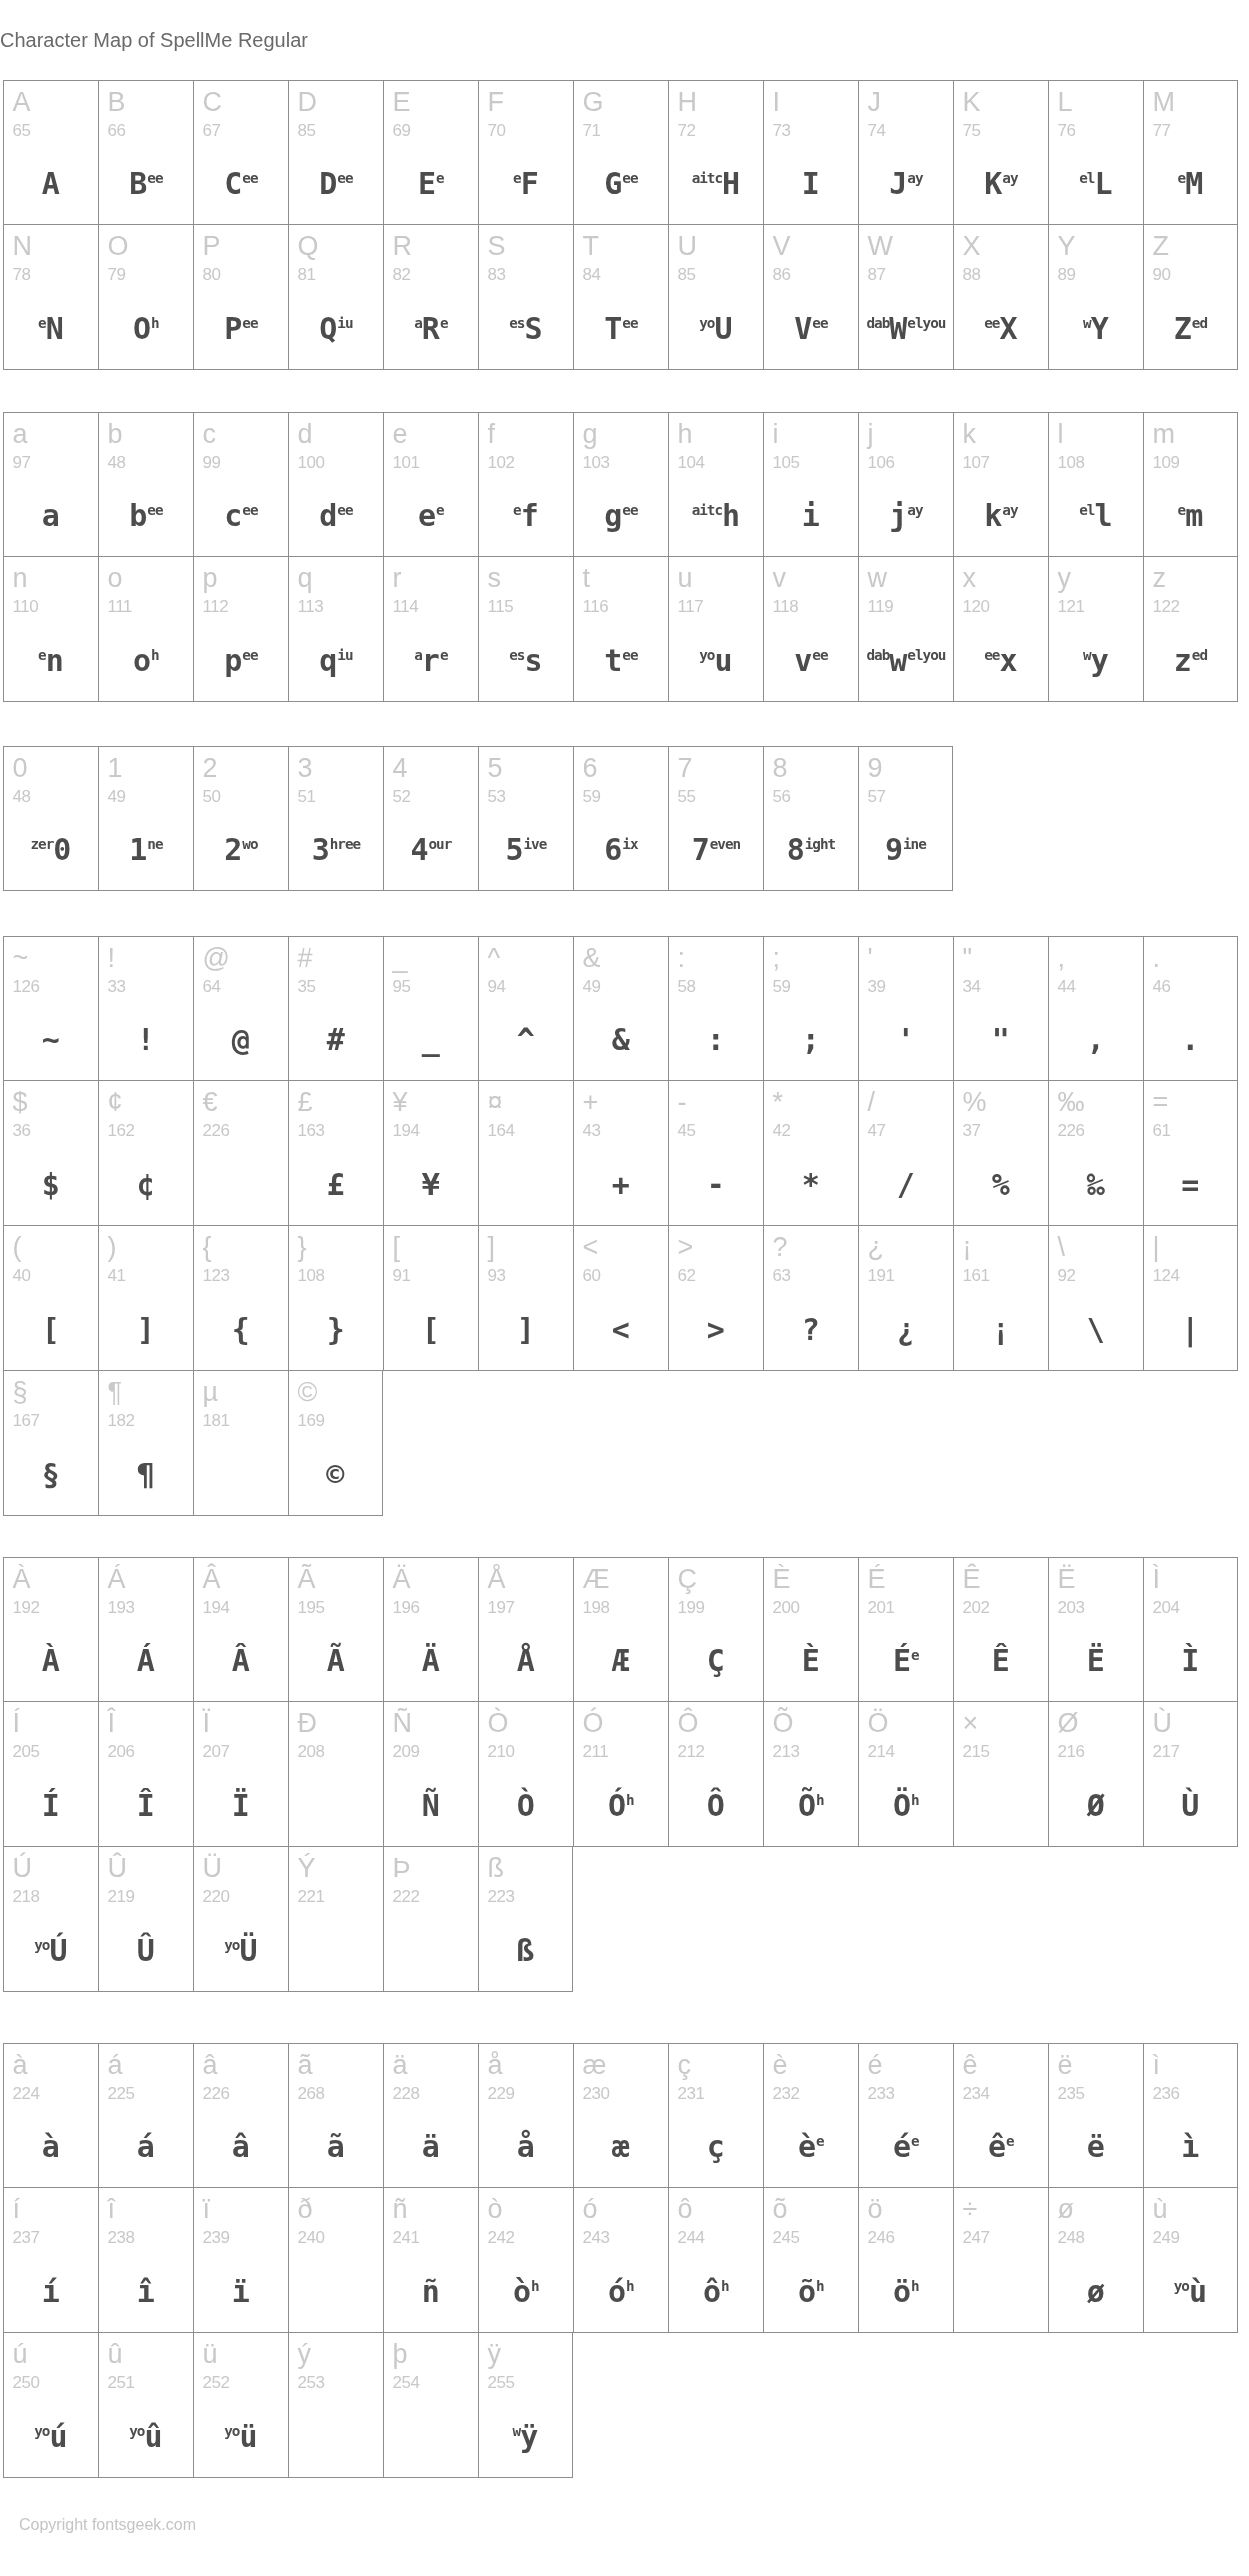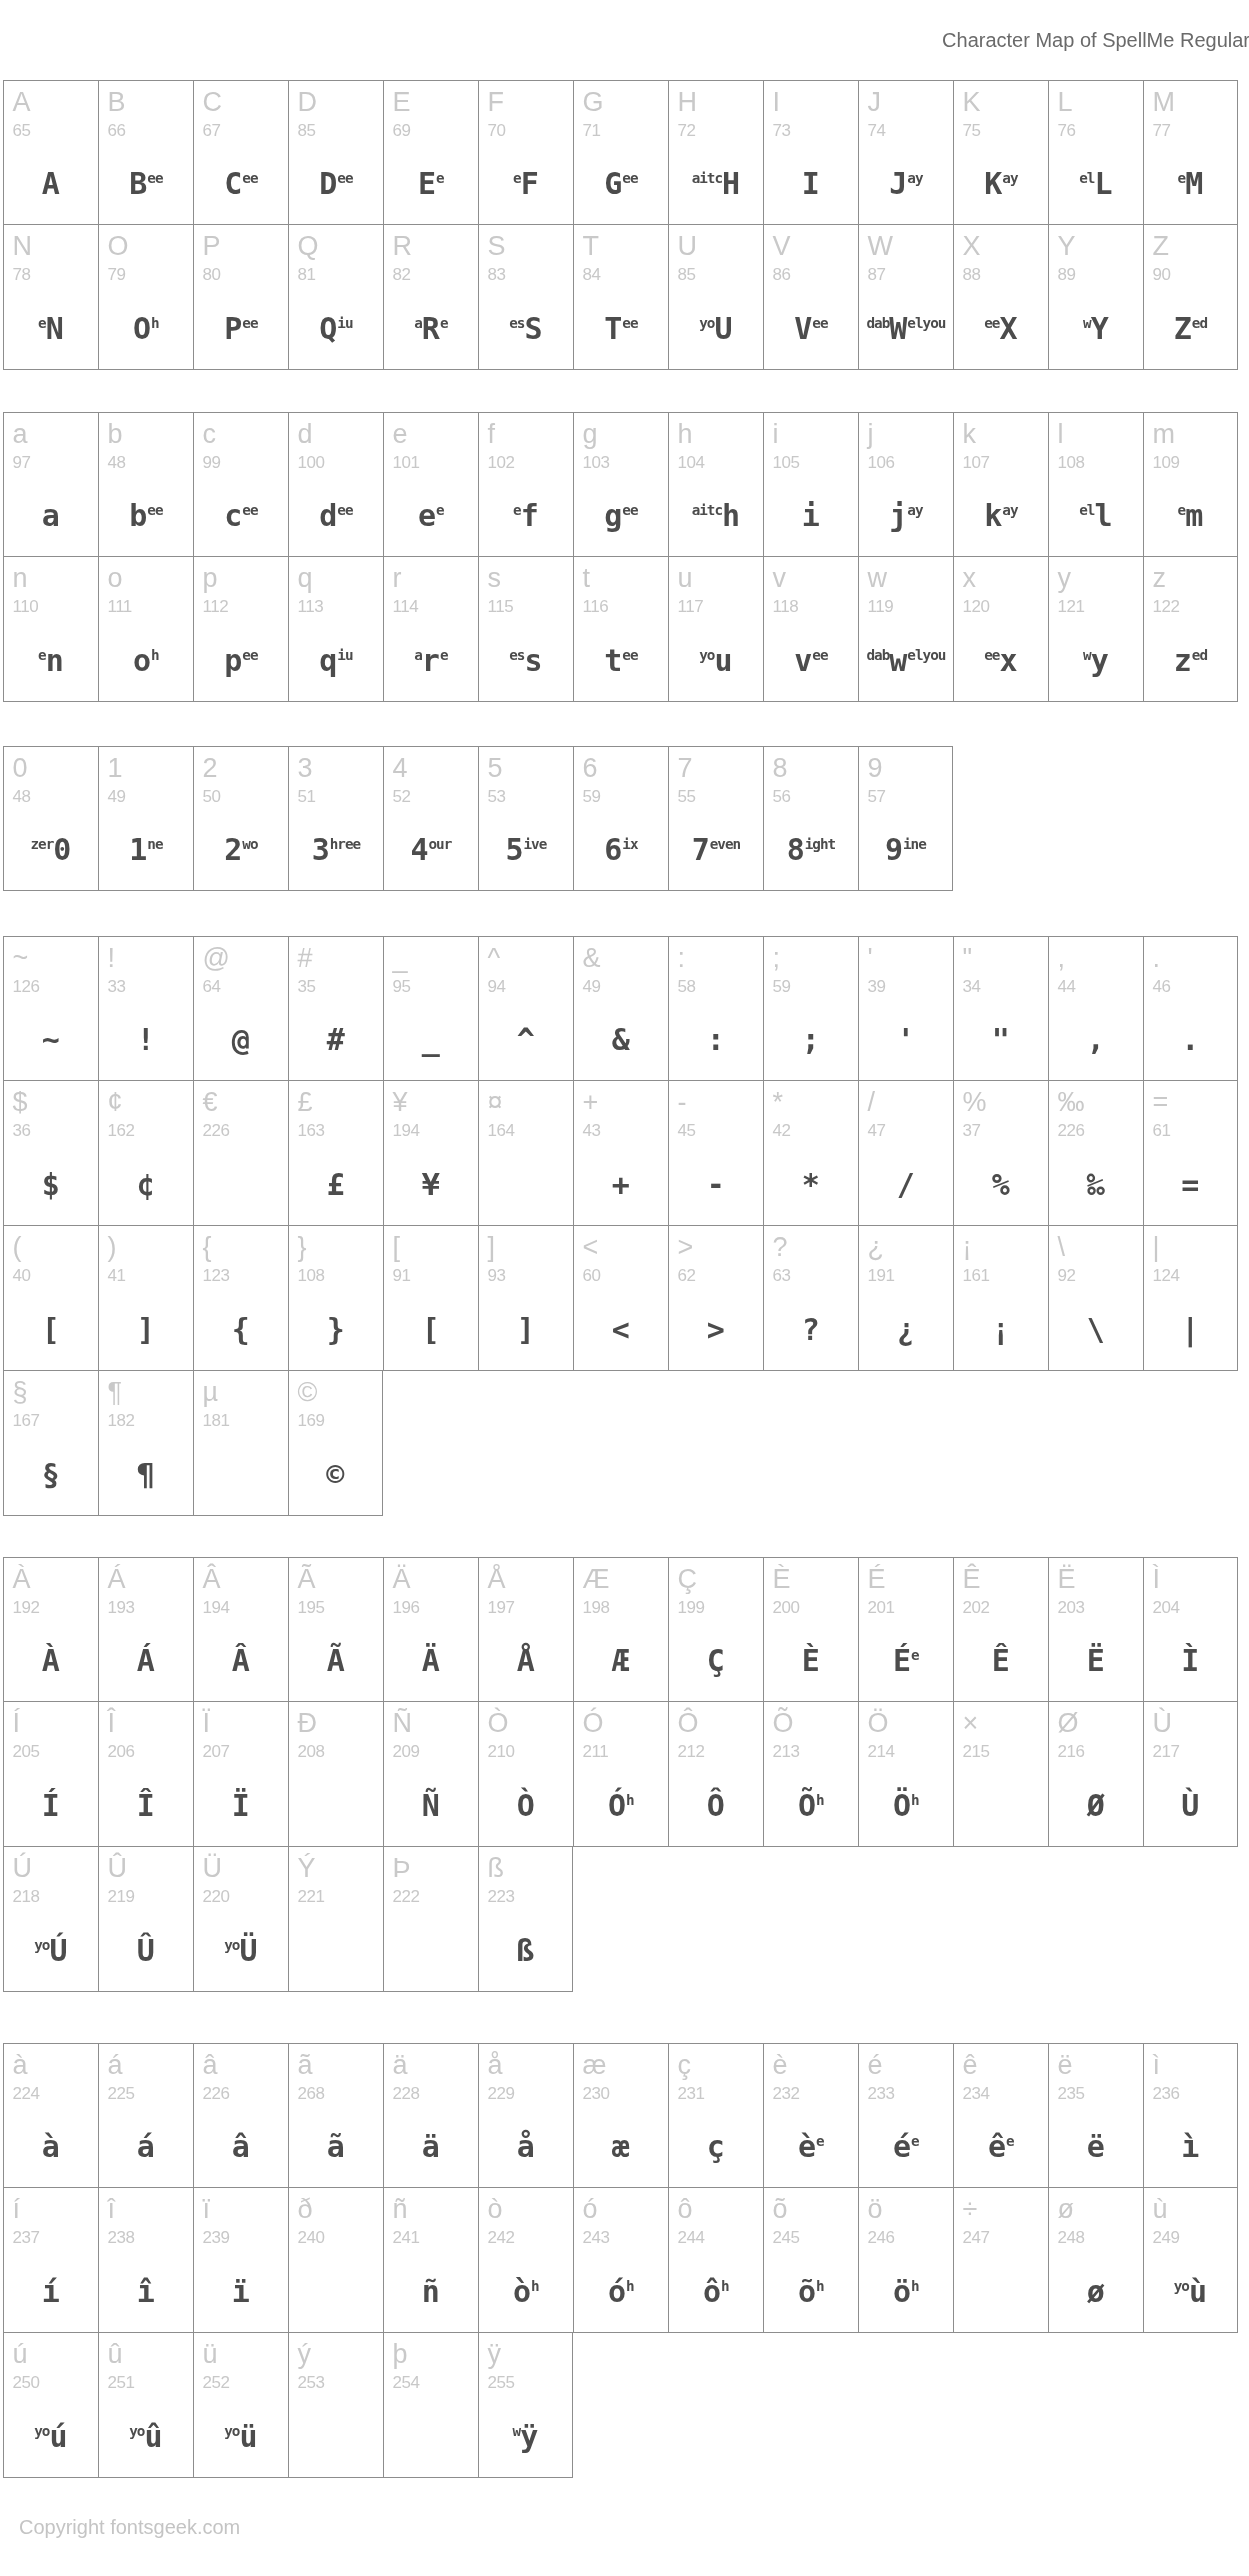--- a/index.html
+++ b/index.html
@@ -1,21 +1,21 @@
 <!DOCTYPE html>
 <html><head>
 <meta charset="utf-8">
 <style>
   html,body{margin:0;padding:0;}
   body{
     width:1250px;height:2576px;overflow:hidden;background:#ffffff;
     font-family:"Liberation Sans",sans-serif;
   }
   .page-title{
-    margin-top:29px;height:23px;line-height:23px;text-align:right;
+    margin-top:29px;height:23px;line-height:23px;text-align:left;
     font-size:20px;color:#6a6a6a;
   }
   #blocks{margin-left:2.9px;}
   .block{display:block;}
   #blocks .block:nth-child(1){margin-top:28px;}
   #blocks .block:nth-child(2){margin-top:42px;}
   #blocks .block:nth-child(3){margin-top:44px;}
   #blocks .block:nth-child(4){margin-top:45px;}
   #blocks .block:nth-child(5){margin-top:41px;}
   #blocks .block:nth-child(6){margin-top:51px;}
@@ -35,21 +35,21 @@
     position:absolute;top:40px;left:8.6px;font-size:17px;color:#c8c8c8;
     letter-spacing:-0.5px;
   }
   .glyph{
     position:absolute;left:-29px;right:-29px;bottom:25px;text-align:center;
     color:#4c4c4c;font-family:"DejaVu Sans Mono",monospace;font-weight:bold;
     font-size:30px;line-height:1;white-space:nowrap;
   }
   .glyph .sm{font-size:14.3px;position:relative;top:-11.4px;letter-spacing:-1px;}
   .footer{
-    margin:38px 0 0 19px;font-size:20px;color:#c4c4c4;
+    margin:38px 0 0 19px;font-size:16px;color:#c4c4c4;
   }
 </style>
 </head>
 <body>
 
 <div class="page-title">Character Map of SpellMe Regular</div>
 
 <div id="blocks">
     <div class="block">
       <div class="row">

